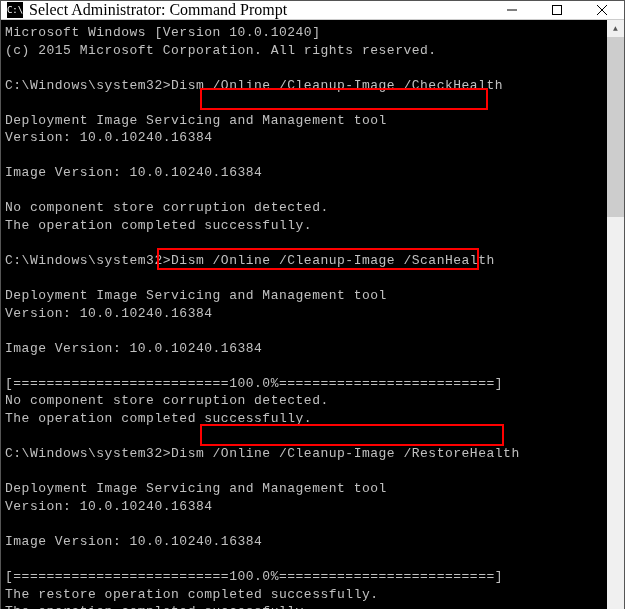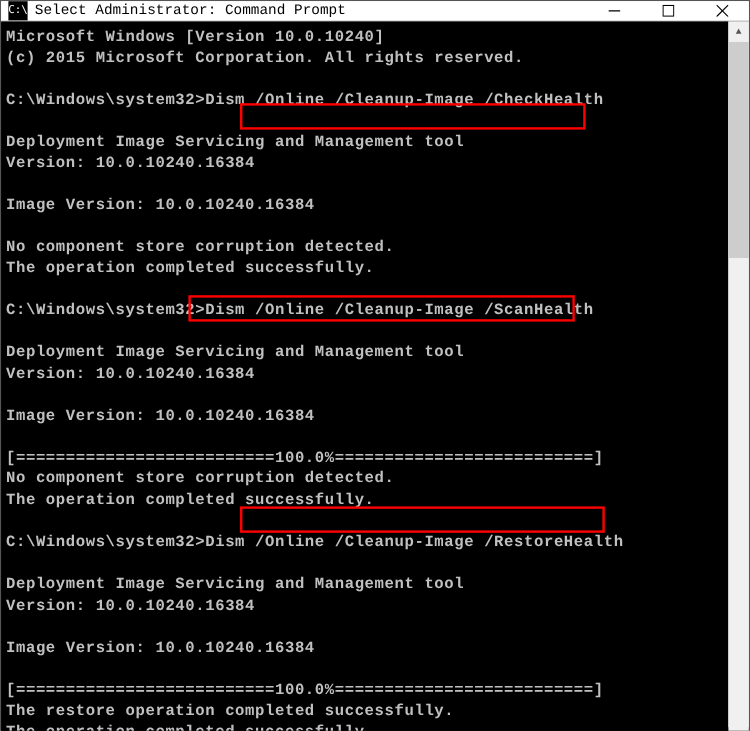--- a/index.html
+++ b/index.html
@@ -32,22 +32,22 @@
   background: #000;
   margin-right: 6px;
   display: flex;
   align-items: center;
   justify-content: center;
   font-size: 9px;
   color: #fff;
   font-family: monospace;
 }
 .titlebar .title {
-  font-family: Liberation Mono, monospace;
-  font-size: 12px;
+  font-family: Liberation Serif, serif;
+  font-size: 16px;
   color: #000;
   flex: 1;
 }
 .win-controls {
   display: flex;
   height: 100%;
 }
 .win-btn {
   width: 45px;
   height: 100%;
@@ -103,21 +103,21 @@
   top: 0;
   width: 100%;
   height: 180px;
   background: #cdcdcd;
 }
 .hl {
   position: absolute;
   border: 2px solid #ff0000;
   pointer-events: none;
 }
-.line { display: block; font-weight: bold; }
+.line { display: block; }
 </style>
 </head>
 <body>
 
 <div class="window">
   <div class="titlebar">
     <div class="icon">C:\</div>
     <div class="title">Select Administrator: Command Prompt</div>
     <div class="win-controls">
       <div class="win-btn">

